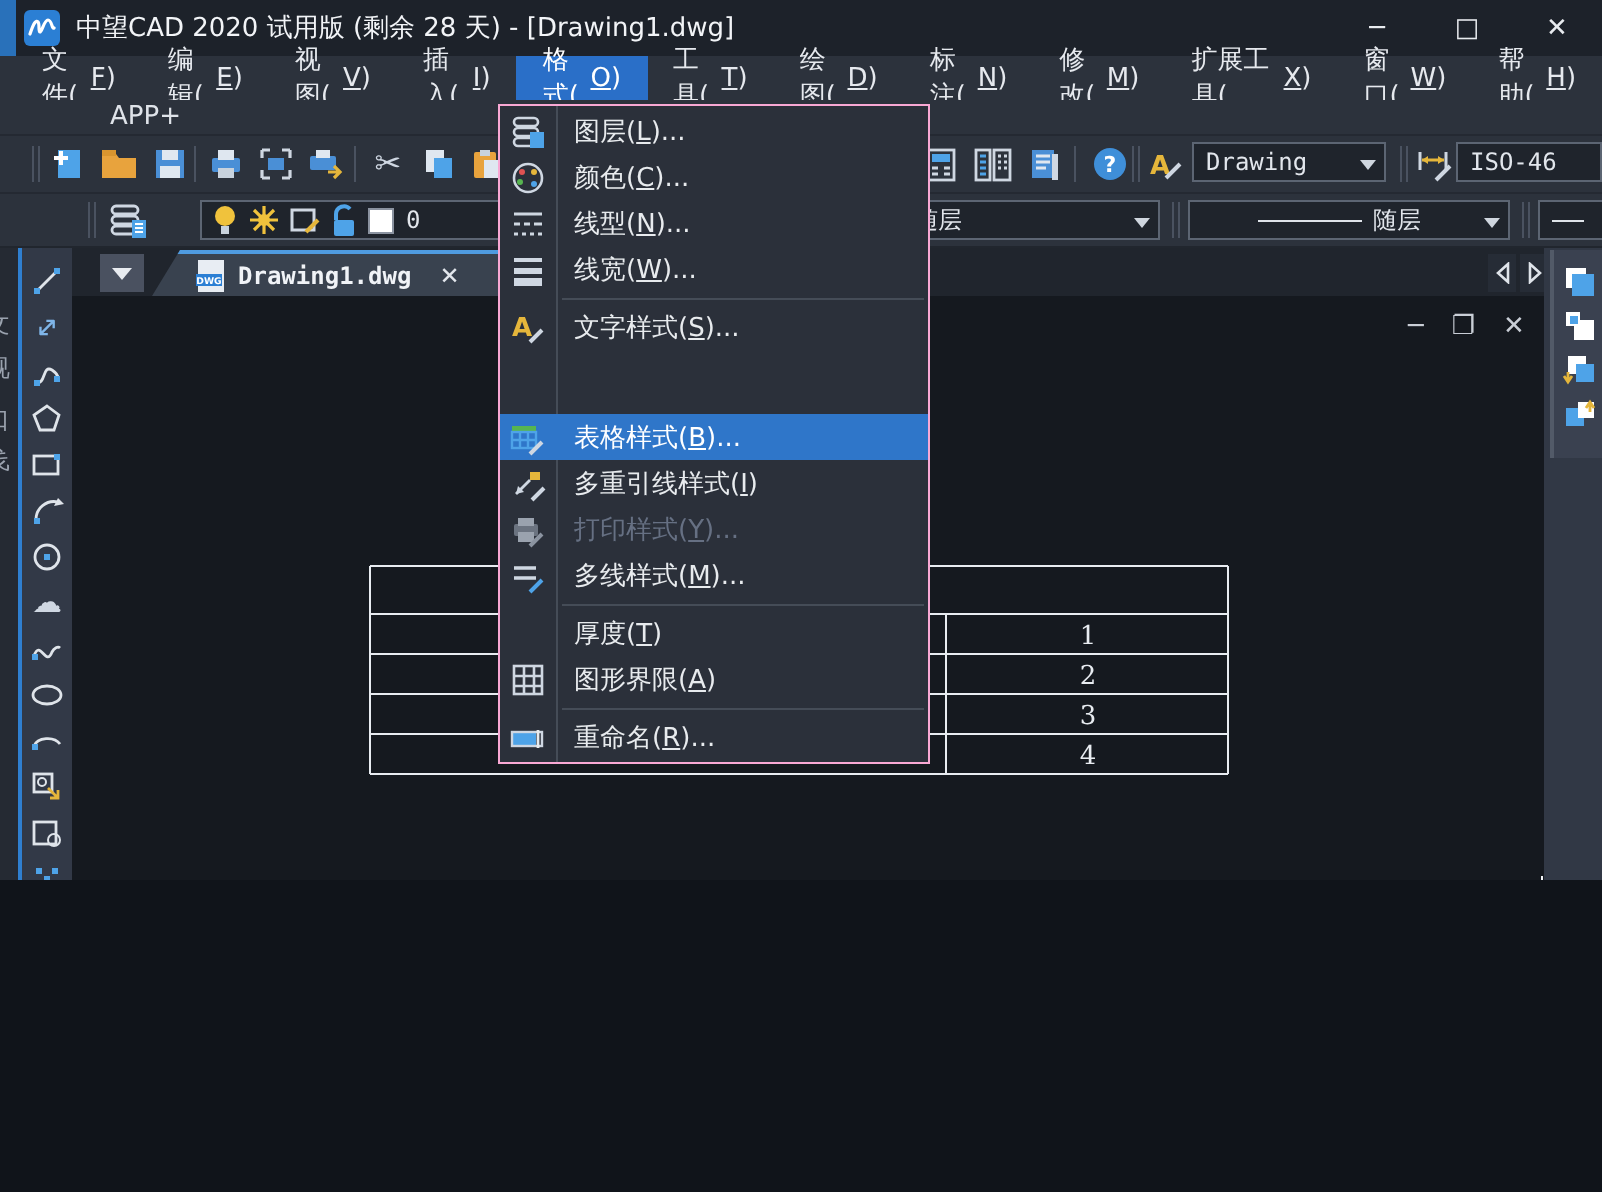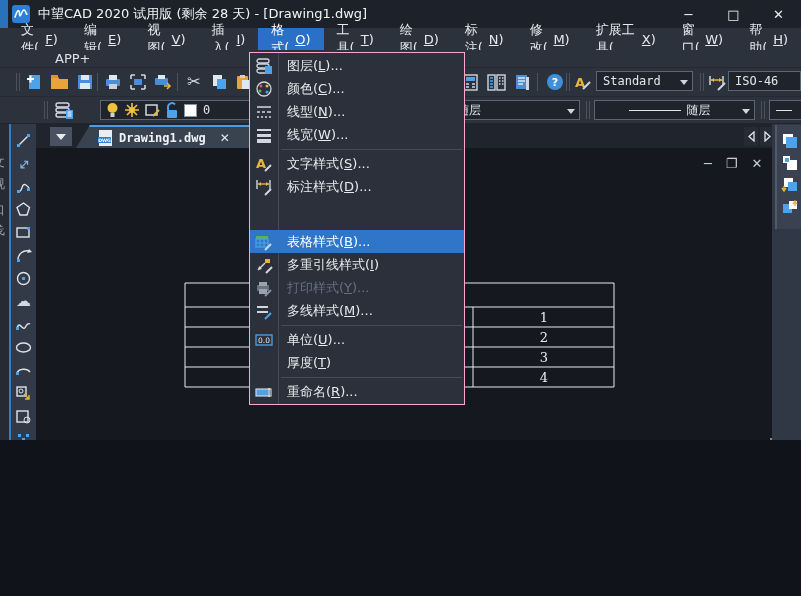--- a/index.html
+++ b/index.html
@@ -232,21 +232,21 @@
         </svg>
     </div>
     <div class="grip" style="left:566px"></div>
     <div class="tbtn" style="left:571px">
       <svg width="18" height="17" viewBox="0 0 18 17">
           <text x="1" y="13" font-size="13" font-weight="bold" fill="#e5b63b">A</text>
           <path d="M9 15l7-7" stroke="#cfd7e2" stroke-width="2"></path>
         </svg>
     </div>
     <div class="combo" style="left:596px;width:97px">
-      <span>Standard</span>
+      <span>Drawing</span>
       <span class="caret"></span>
     </div>
     <div class="grip" style="left:700px"></div>
     <div class="tbtn" style="left:705px">
       <svg width="19" height="17" viewBox="0 0 19 17">
           <path d="M2 2v9M15 2v9" stroke="#cfd7e2" stroke-width="1.5"></path>
           <path d="M3 6h11" stroke="#e5b63b" stroke-width="1.5"></path>
           <path d="M3 6l3-2v4zM14 6l-3-2v4z" fill="#e5b63b"></path>
           <path d="M10 16l7-7" stroke="#cfd7e2" stroke-width="2"></path>
         </svg>
@@ -566,31 +566,20 @@
 
     <div class="dd-item">
       <span class="ico">
           <svg width="18" height="18" viewBox="0 0 18 18">
             <text x="1" y="13" font-size="13" font-weight="bold" fill="#e5b63b">A</text>
             <path d="M10 16l6-6" stroke="#cfd7e2" stroke-width="2"></path>
           </svg>
         </span>
       <span class="lbl mnemonic">文字样式(<u>S</u>)...</span>
     </div>
-    <div class="dd-item">
-      <span class="ico">
-          <svg width="18" height="18" viewBox="0 0 18 18">
-            <path d="M2 2v9M15 2v9" stroke="#cfd7e2" stroke-width="1.4"></path>
-            <path d="M3 6h11" stroke="#e5b63b" stroke-width="1.4"></path>
-            <path d="M3 6l3-2v4zM14 6l-3-2v4z" fill="#e5b63b"></path>
-            <path d="M10 17l6-6" stroke="#cfd7e2" stroke-width="2"></path>
-          </svg>
-        </span>
-      <span class="lbl mnemonic">标注样式(<u>D</u>)...</span>
-    </div>
     <div class="dd-item hl">
       <span class="ico">
           <svg width="18" height="18" viewBox="0 0 18 18">
             <rect x="1" y="3" width="12" height="3" fill="#57b550"></rect>
             <rect x="1" y="6" width="12" height="8" fill="none" stroke="#4ea3e8" stroke-width="1.2"></rect>
             <path d="M1 10h12M5 6v8M9 6v8" stroke="#4ea3e8" stroke-width="1.2"></path>
             <path d="M10 17l6-6" stroke="#cfd7e2" stroke-width="2"></path>
           </svg>
         </span>
       <span class="lbl mnemonic">表格样式(<u>B</u>)...</span>
@@ -623,31 +612,31 @@
             <path d="M2 5h11M2 10h11" stroke="#cfd7e2" stroke-width="1.8"></path>
             <path d="M10 17l6-6" stroke="#4ea3e8" stroke-width="2"></path>
           </svg>
         </span>
       <span class="lbl mnemonic">多线样式(<u>M</u>)...</span>
     </div>
 
     <div class="dd-sep"></div>
 
     <div class="dd-item">
-      <span class="ico">
-          <svg width="18" height="18" viewBox="0 0 18 18">
-            <rect x="1" y="4" width="16" height="10" fill="none" stroke="#4ea3e8" stroke-width="1.3"></rect>
-            <text x="9" y="12" text-anchor="middle" font-size="7.5" fill="#e8ebee">0.0</text>
-          </svg>
-        </span>
-      <span class="lbl mnemonic">单位(<u>U</u>)...</span>
-    </div>
-    <div class="dd-item">
       <span class="ico"></span>
       <span class="lbl mnemonic">厚度(<u>T</u>)</span>
+    </div>
+    <div class="dd-item">
+      <span class="ico">
+          <svg width="18" height="18" viewBox="0 0 18 18">
+            <rect x="2" y="2" width="14" height="14" fill="none" stroke="#cfd7e2" stroke-width="1.3"></rect>
+            <path d="M2 7h14M2 12h14M7 2v14M12 2v14" stroke="#cfd7e2" stroke-width="1.3"></path>
+          </svg>
+        </span>
+      <span class="lbl mnemonic">图形界限(<u>A</u>)</span>
     </div>
 
     <div class="dd-sep"></div>
 
     <div class="dd-item">
       <span class="ico">
           <svg width="18" height="18" viewBox="0 0 18 18">
             <rect x="1" y="6" width="12" height="7" fill="#4ea3e8"></rect>
             <rect x="1" y="6" width="15" height="7" fill="none" stroke="#cfd7e2" stroke-width="1.2"></rect>
             <path d="M14 5v9" stroke="#e8ebee" stroke-width="1.4"></path>

